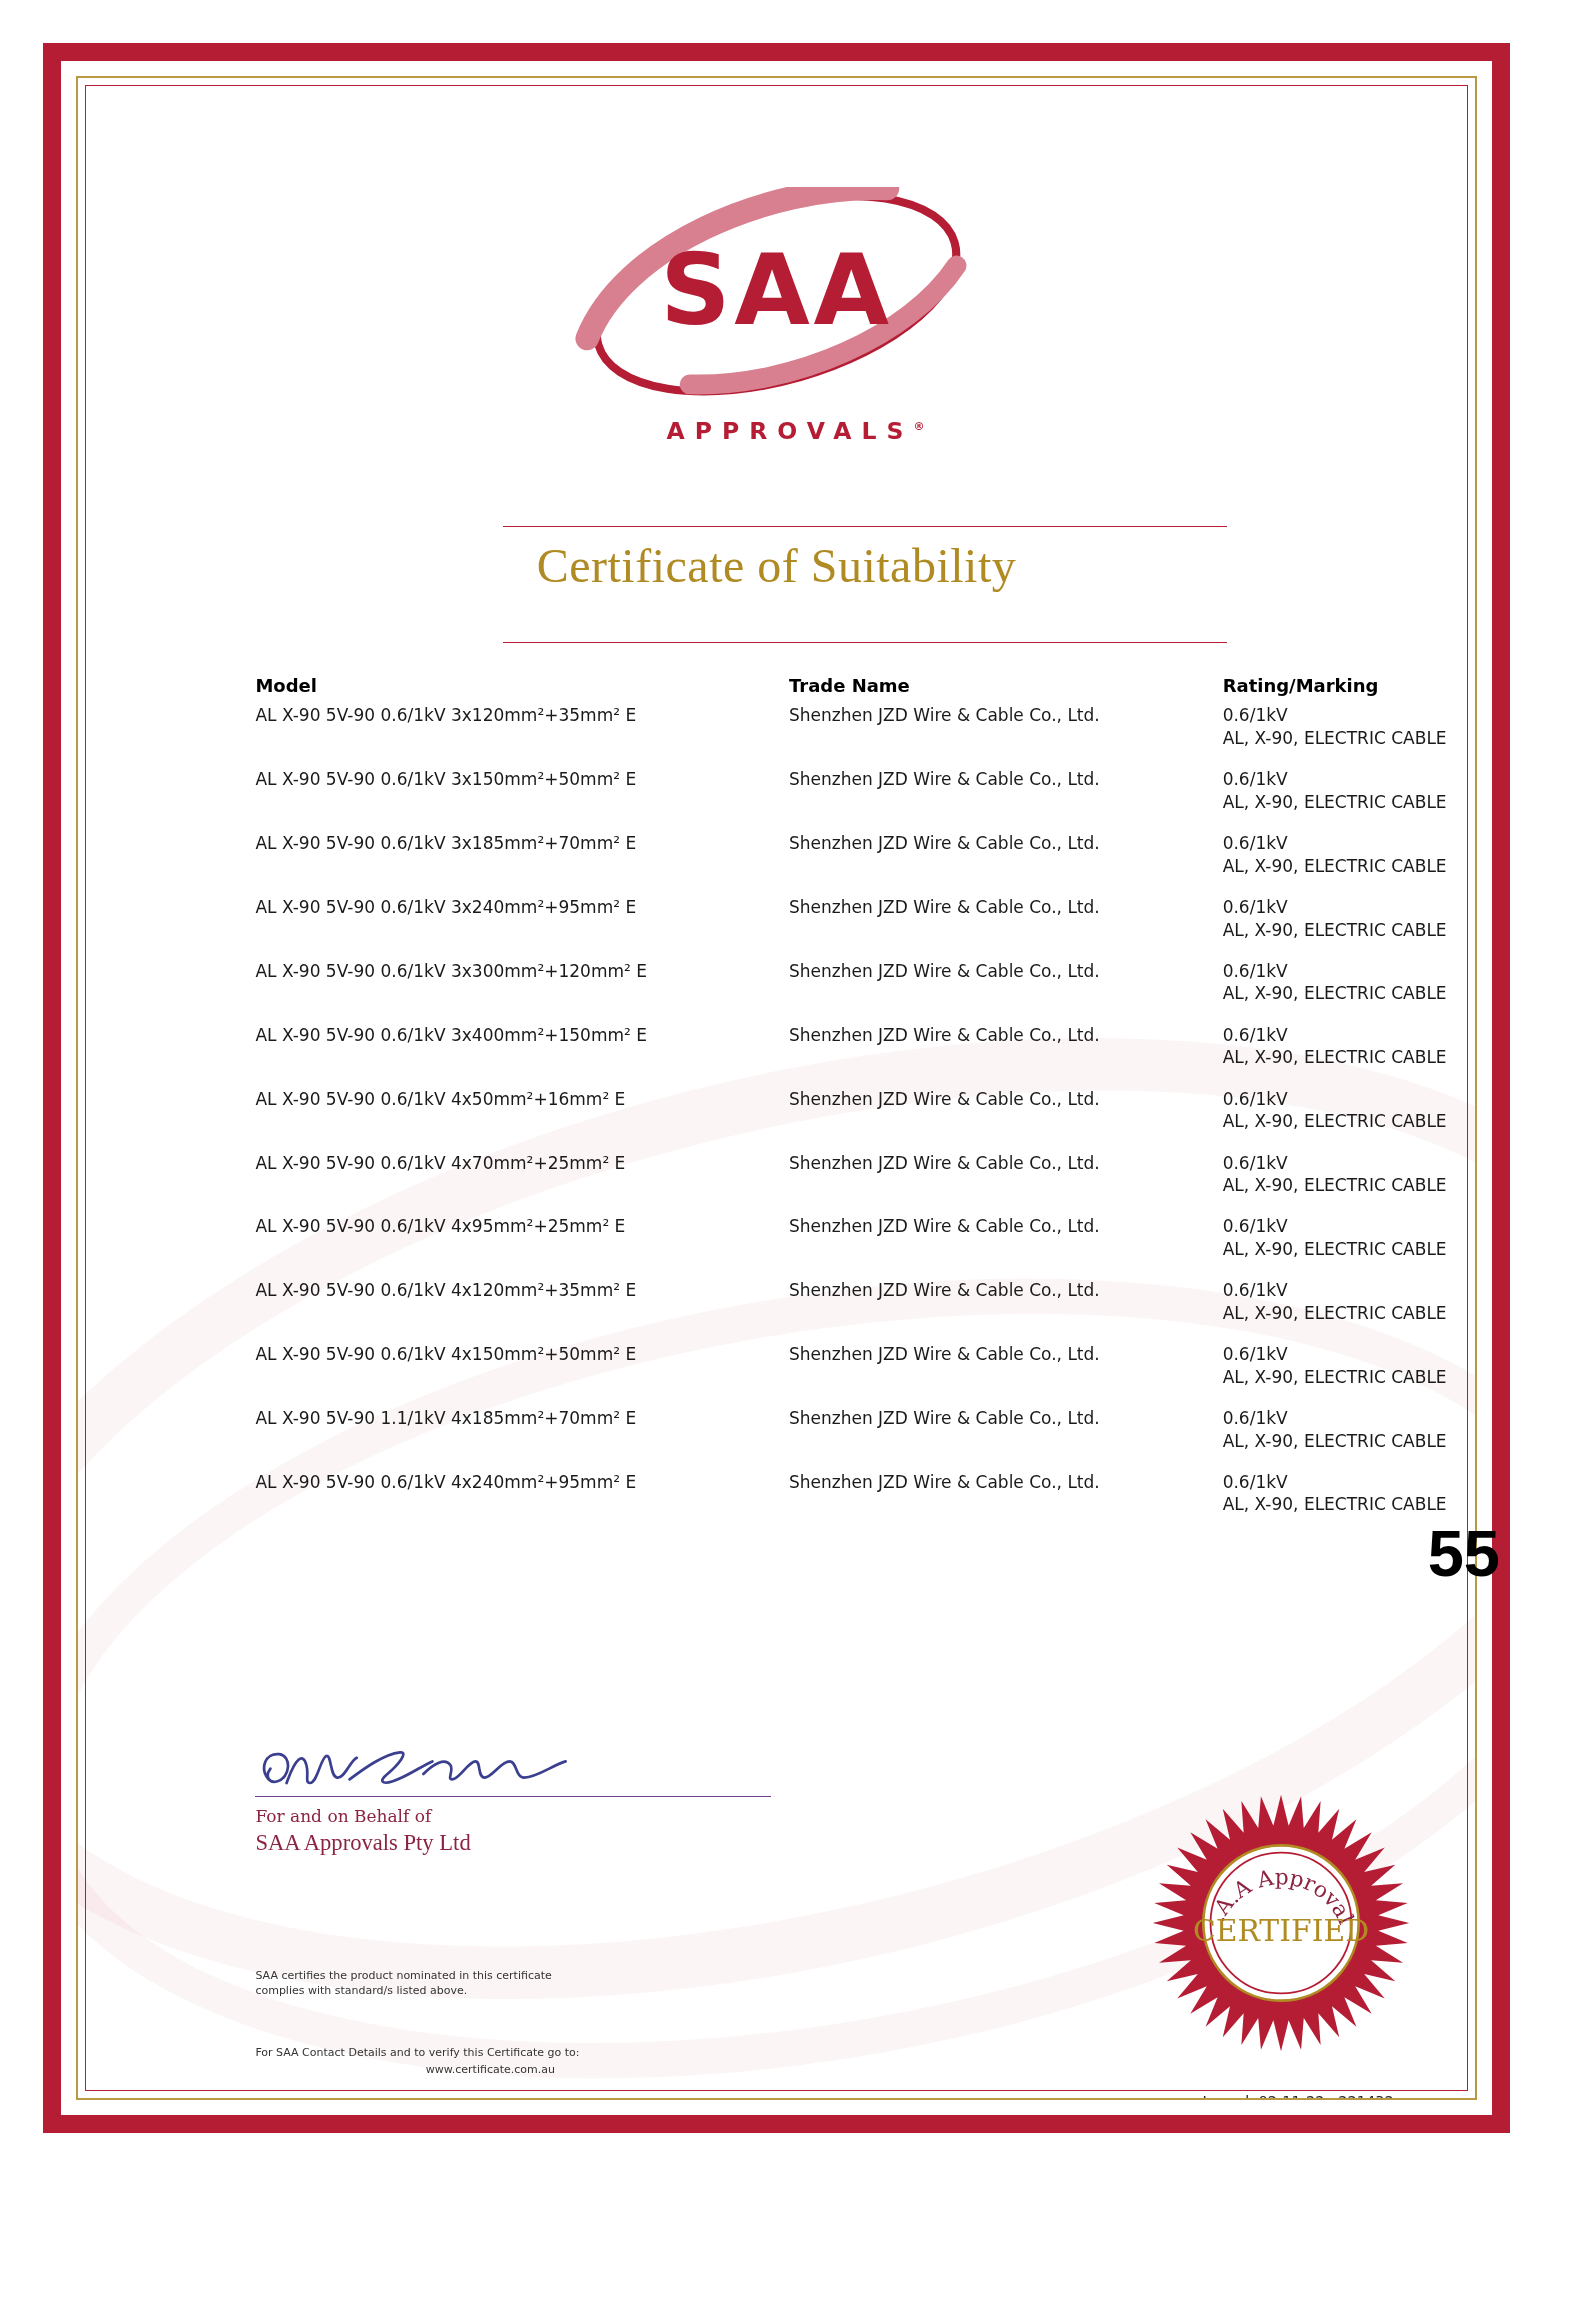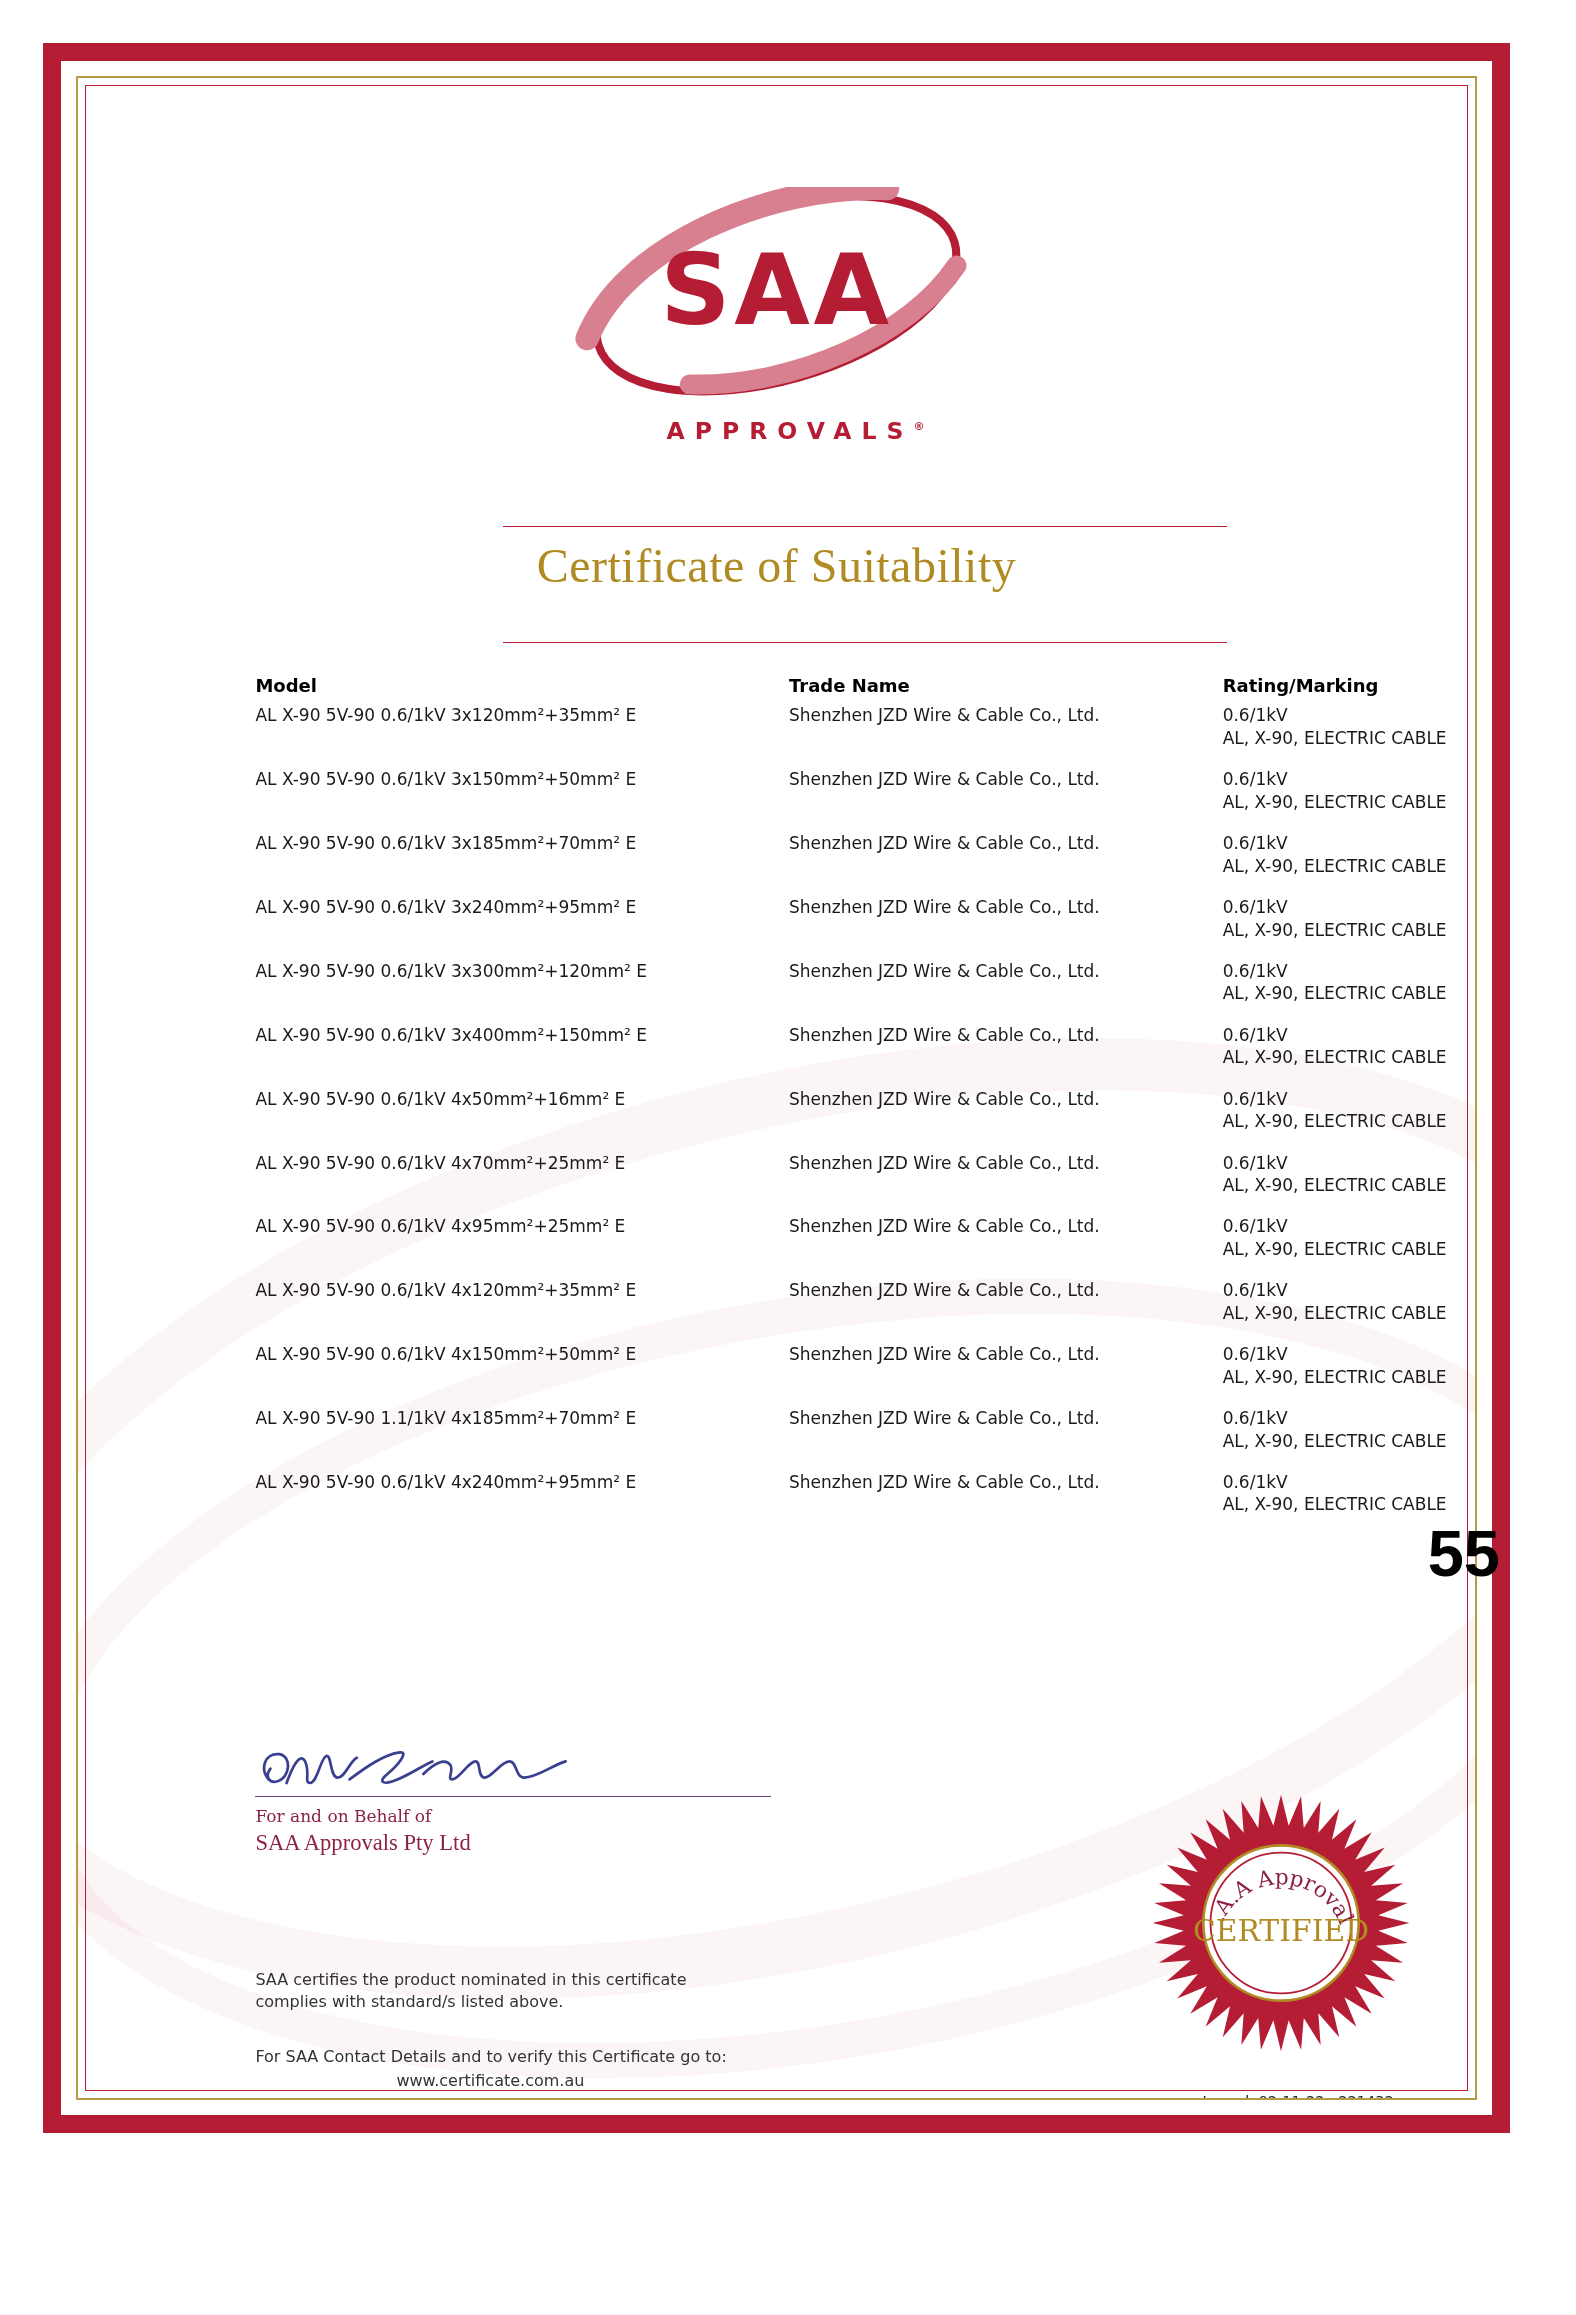--- a/index.html
+++ b/index.html
@@ -162,21 +162,21 @@
     font-family: Liberation Serif, serif;
     font-size: 22.6px;
     color: #8c2340;
     margin-top: 3.6px;
   }
 
   .fineprint {
     position: absolute;
     left: 177px;
     width: 633px;
-    font-size: 16px;
+    font-size: 11px;
     color: #333;
     line-height: 1.35;
   }
   .fp1 { top: 1891px; }
   .fp2 { top: 1968px; }
   .fp2 .url { display: block; text-align: center; width: 470px; margin-top: 1.8px; }
 
   
   .seal {
     position: absolute;

